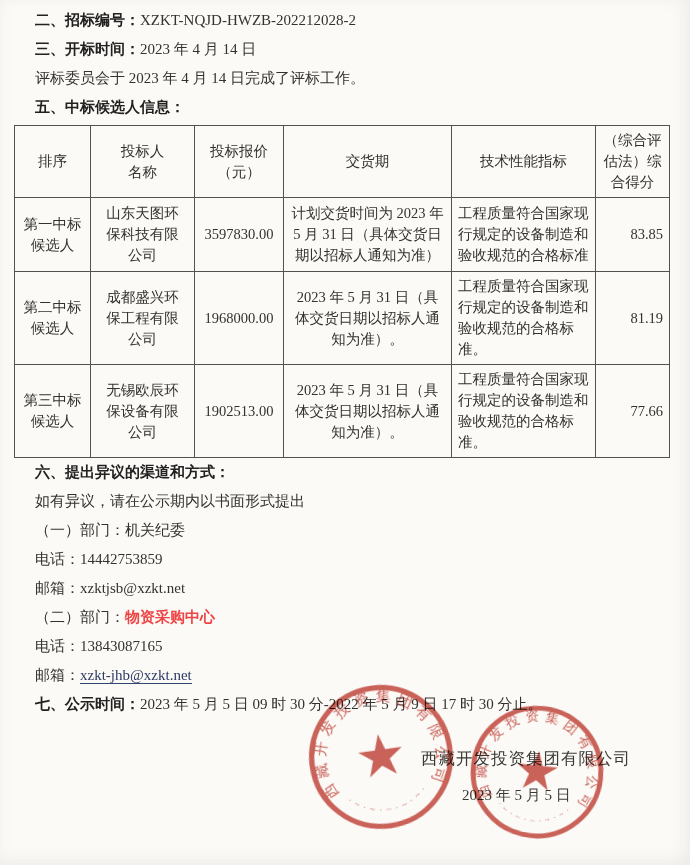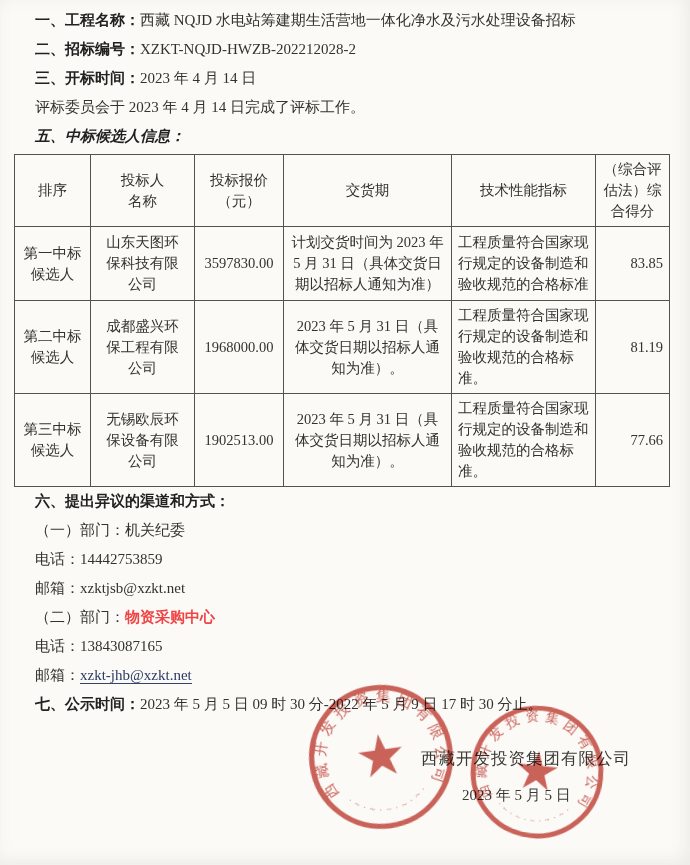--- a/index.html
+++ b/index.html
@@ -16,21 +16,21 @@
     position:relative; width:690px; height:865px;
     padding-top:6px;
     box-shadow: inset -8px 0 14px rgba(120,120,110,.06), inset 0 -8px 14px rgba(120,120,110,.05);
   }
   p.line { margin:0 0 0 35px; line-height:29px; font-size:15px; }
   .lbl { font-weight:700; color:#222120; }
   .sec-head { font-weight:700; color:#222120; }
   .note-line { margin-left:170px; }
   .sub-line { margin-left:100px; }
   .sub-line2 { margin-left:113px; }
-  .sec5 { margin-top:6px;font-style:italic; }
+  .sec5 { margin-top:6px; }
   .sec6 { margin-top:6px; }
   .strong { font-weight:700; color:#ef4444; }
   .email-link { color:#2c3a63; border-bottom:1.2px solid #31456e; text-decoration:none; cursor:pointer; }
 
   table.bids {
     margin:3px 0 0 14px;
     border-collapse:collapse;
     table-layout:fixed;
     width:642px;
     font-size:14.5px;
@@ -67,21 +67,20 @@
     filter:blur(.3px);
   }
   .seal-left  { left:304px; top:680px; width:154px; height:154px; transform:rotate(-8deg); }
   .seal-right { left:466px; top:701px; width:142px; height:142px; transform:rotate(6deg); }
 </style>
 </head>
 <body>
 
 <div class="page">
 
-  <p class="line"><span class="lbl">一、工程名称：</span><span>西藏 NQJD 水电站筹建期生活营地一体化净水及污水处理设备招标</span></p>
   <p class="line"><span class="lbl">二、招标编号：</span><span>XZKT-NQJD-HWZB-202212028-2</span></p>
   <p class="line"><span class="lbl">三、开标时间：</span><span>2023 年 4 月 14 日</span></p>
   <p class="line note-line">评标委员会于 2023 年 4 月 14 日完成了评标工作。</p>
   <p class="line sec5"><span class="sec-head">五、中标候选人信息：</span></p>
 
   <table class="bids">
     <thead>
       <tr>
         <th class="c-rank">排序</th>
         <th class="c-bidder">投标人
@@ -126,20 +125,21 @@
 公司</td>
         <td class="c-price">1902513.00</td>
         <td class="c-deliv">2023 年 5 月 31 日（具体交货日期以招标人通知为准）。</td>
         <td class="c-tech">工程质量符合国家现行规定的设备制造和验收规范的合格标准。</td>
         <td class="c-score">77.66</td>
       </tr>
     </tbody>
   </table>
 
   <p class="line sec6"><span class="sec-head">六、提出异议的渠道和方式：</span></p>
+  <p class="line sub-line">如有异议，请在公示期内以书面形式提出</p>
 
   <p class="line sub-line2"><span>（一）部门：</span><span>机关纪委</span></p>
   <p class="line sub-line"><span>电话：</span><span>14442753859</span></p>
   <p class="line sub-line"><span>邮箱：</span><span>xzktjsb@xzkt.net</span></p>
 
   <p class="line sub-line2"><span>（二）部门：</span><span class="strong">物资采购中心</span></p>
   <p class="line sub-line"><span>电话：</span><span>13843087165</span></p>
   <p class="line sub-line"><span>邮箱：</span><a class="email-link">xzkt-jhb@xzkt.net</a></p>
 
   <p class="line"><span class="lbl">七、公示时间：</span><span>2023 年 5 月 5 日 09 时 30 分-2022 年 5 月 9 日 17 时 30 分止。</span></p>

